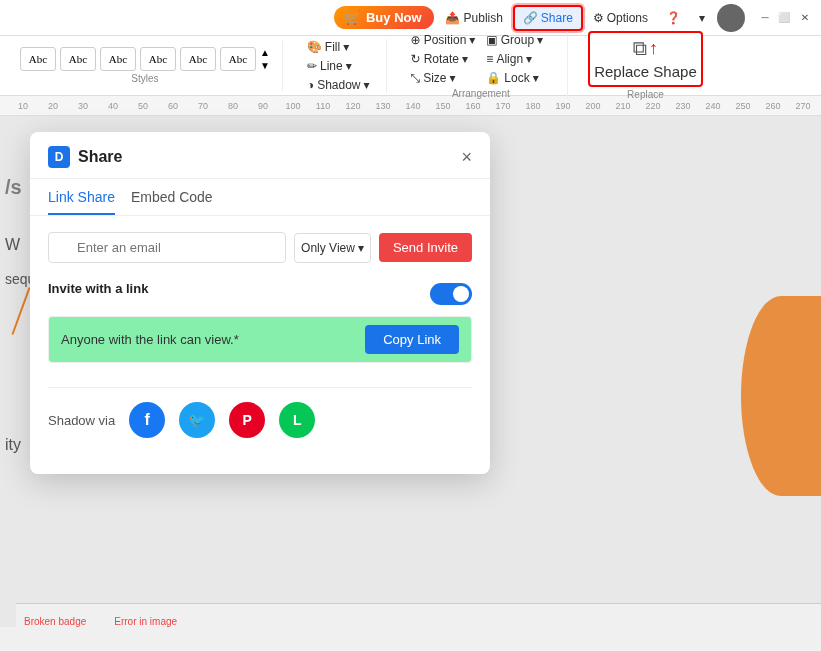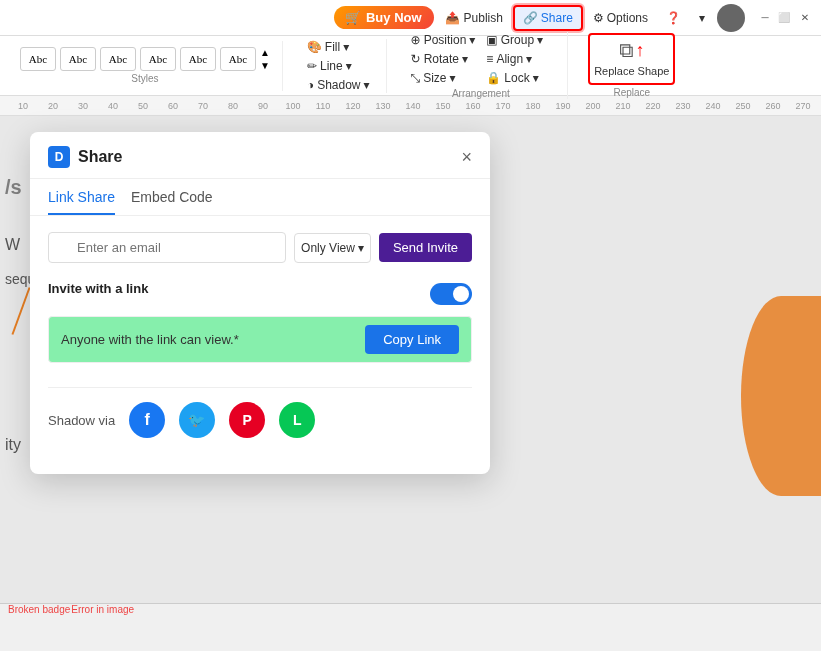--- a/index.html
+++ b/index.html
@@ -150,21 +150,21 @@
       border: 2px solid red;
       border-radius: 4px;
       background: #fff;
       min-width: 60px;
     }
     .replace-shape-icon {
       font-size: 20px;
       color: #555;
     }
     .replace-shape-label {
-      font-size: 11px;
+      font-size: 15px;
       color: #333;
       text-align: center;
       line-height: 1.2;
     }
     .red-arrow {
       color: red;
       font-size: 18px;
       font-weight: bold;
     }
 
@@ -356,21 +356,21 @@
       font-size: 12px;
       color: #333;
       background: #fff;
       cursor: pointer;
       display: flex;
       align-items: center;
       gap: 3px;
       white-space: nowrap;
     }
     .send-invite-btn {
-      background: #4c1d95;
+      background: #ef4444;
       color: white;
       border: none;
       border-radius: 4px;
       padding: 7px 14px;
       font-size: 13px;
       cursor: pointer;
       white-space: nowrap;
     }
     .invite-link-section {
       margin-bottom: 24px;
@@ -489,31 +489,31 @@
     }
     .social-facebook { background: #1877f2; }
     .social-twitter { background: #1da1f2; }
     .social-pinterest { background: #e60023; }
     .social-line { background: #06c755; }
 
     
     .bottom-bar {
       position: absolute;
       bottom: 0;
-      left: 0;
+      left: 16px;
       right: 0;
       height: 24px;
       background: #f0f0f0;
       border-top: 1px solid #ccc;
       display: flex;
-      align-items: flex-start;
+      align-items: flex-end;
       padding: 0 8px;
       font-size: 10px;
       color: #888;
-      gap: 1px;
+      gap: 28px;
     }
     .bottom-error { color: #e44; font-size: 10px; }
   </style>
 </head>
 <body>
 
 <div class="top-bar">
   <button class="buy-now-btn">
     <span>🛒</span>
     <span>Buy Now</span>

